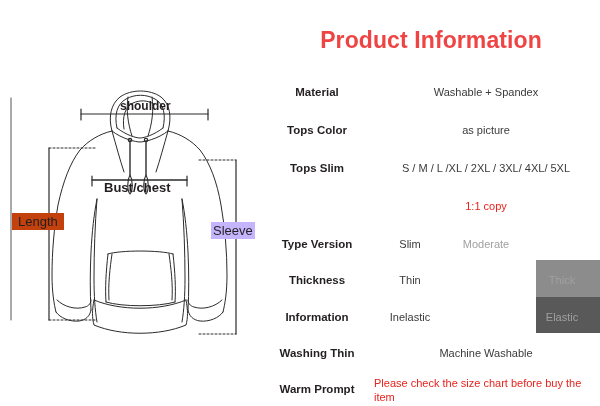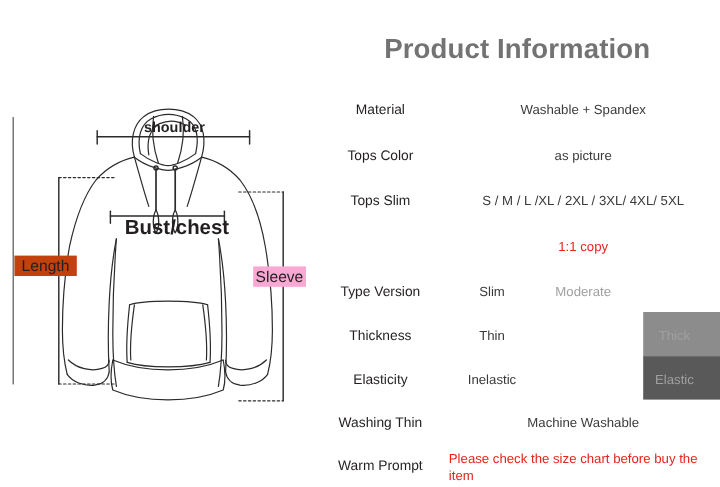--- a/index.html
+++ b/index.html
@@ -32,33 +32,33 @@
     color: #231f20;
     white-space: nowrap;
   }
   #label-shoulder {
     left: 120px;  top: 99px;
     font-size: 12px;
     font-weight: bold;
   }
   #label-bust {
     left: 104px;  top: 180px;
-    font-size: 17px;
+    font-size: 13px;
     font-weight: bold;
   }
   #label-length {
     left: 12px;  top: 213px;
     font-size: 13px;
     background: #c2410c;
     padding: 1px 6px;
   }
   #label-sleeve {
     left: 211px;  top: 222px;
     font-size: 13px;
-    background: #f9a8d4;
+    background: #c4b5fd;
     padding: 1px 2px;
   }
 
   
   #info-panel {
     position: absolute;
     left: 262px;
     top: 0;
     width: 338px;
     height: 406px;
@@ -84,21 +84,21 @@
   .row-label {
     position: absolute;
     left: 0;
     top: 0;
     width: 110px;
     height: 38px;
     display: flex;
     align-items: center;
     justify-content: center;
     font-size: 11.5px;
-    font-weight: normal;
+    font-weight: bold;
     color: #231f20;
   }
   .row-value {
     position: absolute;
     left: 110px;
     top: 0;
     width: 228px;
     height: 38px;
     display: flex;
     align-items: center;
@@ -260,21 +260,21 @@
 
   <div class="dim-label" id="label-bust">Bust/chest</div>
 
   <div class="dim-label" id="label-length">Length</div>
 
   <div class="dim-label" id="label-sleeve">Sleeve</div>
 </div>
 
 <div id="info-panel">
 
-  <div id="product-title" style="color: #737373;">Product Information</div>
+  <div id="product-title" style="color: #ef4444;">Product Information</div>
 
   <div class="info-row" style="top:73px">
     <div class="row-label">Material</div>
     <div class="row-value">Washable + Spandex</div>
   </div>
 
   <div class="info-row" style="top:111px">
     <div class="row-label">Tops Color</div>
     <div class="row-value">as picture</div>
   </div>
@@ -314,21 +314,21 @@
       <div class="opt dim">
         <span class="opt-text">Moderate</span>
       </div>
       <div class="opt selected">
         <span class="opt-text">Loose</span>
       </div>
     </div>
   </div>
 
   <div class="info-row" style="top:298px">
-    <div class="row-label">Elasticity</div>
+    <div class="row-label">Information</div>
     <div class="options">
       <div class="hl" id="hl-elastic-mod" style="background: rgb(89, 89, 89);"></div>
       <div class="opt">
         <span class="opt-text">Inelastic</span>
       </div>
       <div class="opt selected">
         <span class="opt-text">Moderate</span>
       </div>
       <div class="opt dim">
         <span class="opt-text">Elastic</span>

